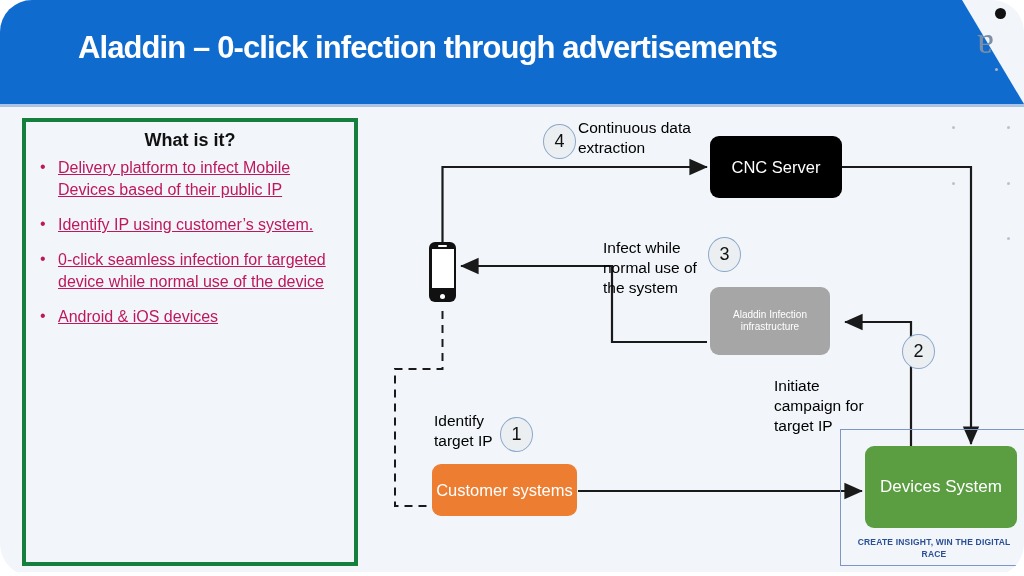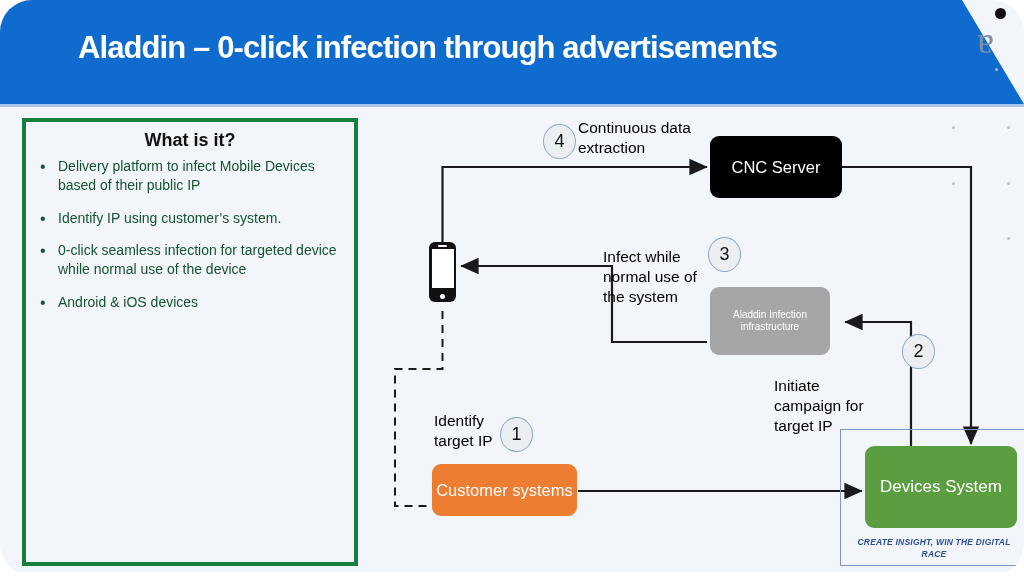--- a/index.html
+++ b/index.html
@@ -87,23 +87,24 @@
   }
   #panel-list {
     margin: 0;
     padding: 0 10px 0 10px;
     list-style: none;
   }
   #panel-list li {
     position: relative;
     padding-left: 22px;
     margin-bottom: 13px;
-    font-size: 14px;
+    font-size: 16px;
     line-height: 1.38;
-    color: #14532d;
+    color: #be185d;
+    text-decoration: underline;
   }
   #panel-list li::before {
     content: "\2022";
     position: absolute;
     left: 4px; top: -1px;
     font-size: 16px;
   }
 
   
   #diagram {
@@ -152,21 +153,21 @@
   }
 
   
   .label {
     position: absolute;
     font-size: 15.5px;
     line-height: 1.3;
     color: #000000;
   }
   #label-step4 { left: 208px; top: 12px; }
-  #label-step3 { left: 233px; top: 141px; }
+  #label-step3 { left: 233px; top: 132px; }
   #label-step2 { left: 404px; top: 270px; }
   #label-step1 { left: 64px; top: 305px; }
 
   .step-circle {
     position: absolute;
     width: 31px; height: 33px;
     border-radius: 50%;
     border: 1.6px solid #8ba7cc;
     background: #eceff1;
     color: #111111;
@@ -222,21 +223,20 @@
   #aladdin-tagline {
     position: absolute;
     left: 480px; top: 430px;
     width: 168px;
     text-align: center;
     color: #2b4f94;
     font-size: 8.5px;
     font-weight: bold;
     line-height: 1.45;
     letter-spacing: 0.2px;
-    font-style: italic;
   }
   #bottom-rule {
     position: absolute;
     left: 0; bottom: 0;
     width: 1024px; height: 4px;
     background: #ffffff;
   }
   .dotfleck { position: absolute; width: 3px; height: 3px; background: #b9c4d2; border-radius: 50%; }
 </style>
 </head>

